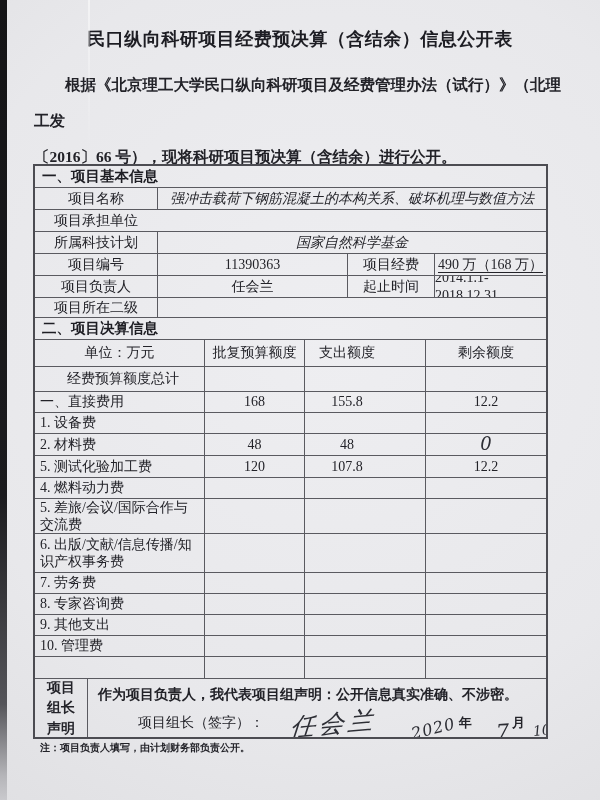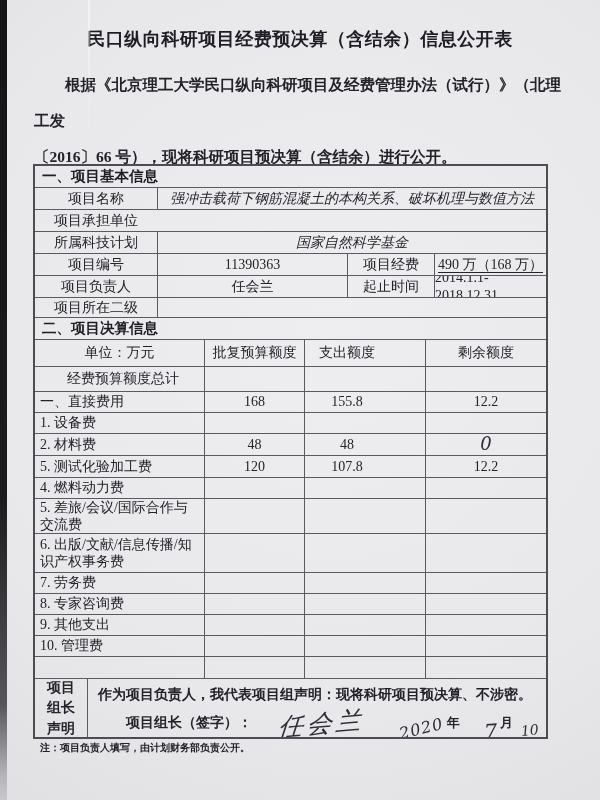--- a/index.html
+++ b/index.html
@@ -35,21 +35,21 @@
   .indent{padding-left:32px;}
   .uline{text-decoration:underline;text-underline-offset:3px;}
   .hand{font-style:italic;color:#2d2e35;font-family:"DejaVu Serif",serif;}
   .hand-zero{font-size:18px;}
   
   .d-label{width:52px;flex-direction:column;justify-content:center;gap:3px;font-weight:bold;font-size:14px;
            font-family:"Liberation Sans",sans-serif;}
   .d-body{flex:1;flex-direction:column;align-items:stretch;justify-content:flex-start;padding:7px 8px 2px 10px;}
   .statement{font-size:14px;font-weight:600;color:#222228;}
   .sign-row{display:flex;align-items:center;margin-top:4px;padding-left:28px;}
-  .sign-label{font-weight:700;font-size:14px;white-space:nowrap;}
+  .sign-label{font-weight:400;font-size:14px;white-space:nowrap;margin-left:12px;}
   .signature{font-size:25px;letter-spacing:4px;margin-left:26px;transform:rotate(-5deg) skewX(-10deg);white-space:nowrap;}
   .hd-year{font-size:16px;margin-left:34px;transform:translateY(6px) rotate(-14deg);letter-spacing:1px;}
   .unit{font-size:13px;font-weight:bold;margin-left:3px;white-space:nowrap;}
   .hd-month{font-size:21px;margin-left:24px;transform:translateY(9px) rotate(-4deg);}
   .hd-day{font-size:14px;margin-left:8px;transform:translateY(8px) rotate(-6deg);}
   .note{position:absolute;left:40px;top:741px;margin:0;font-size:10px;font-weight:600;color:#222228;}
 </style>
 </head>
 <body>
 
@@ -207,21 +207,21 @@
       <div class="td w-c4"></div>
     </div>
 
     <div class="tr" style="height:58px">
       <div class="td d-label">
         <span>项目</span>
         <span>组长</span>
         <span>声明</span>
       </div>
       <div class="td d-body">
-        <div class="statement">作为项目负责人，我代表项目组声明：现将科研项目预决算、不涉密。</div>
+        <div class="statement">作为项目负责人，我代表项目组声明：公开信息真实准确、不涉密。</div>
         <div class="sign-row">
           <span class="sign-label">项目组长（签字）：</span>
           <span class="signature hand">任会兰</span>
           <span class="hand hd-year">2020</span>
           <span class="unit">年</span>
           <span class="hand hd-month">7</span>
           <span class="unit">月</span>
           <span class="hand hd-day">10</span>
 
         </div>

